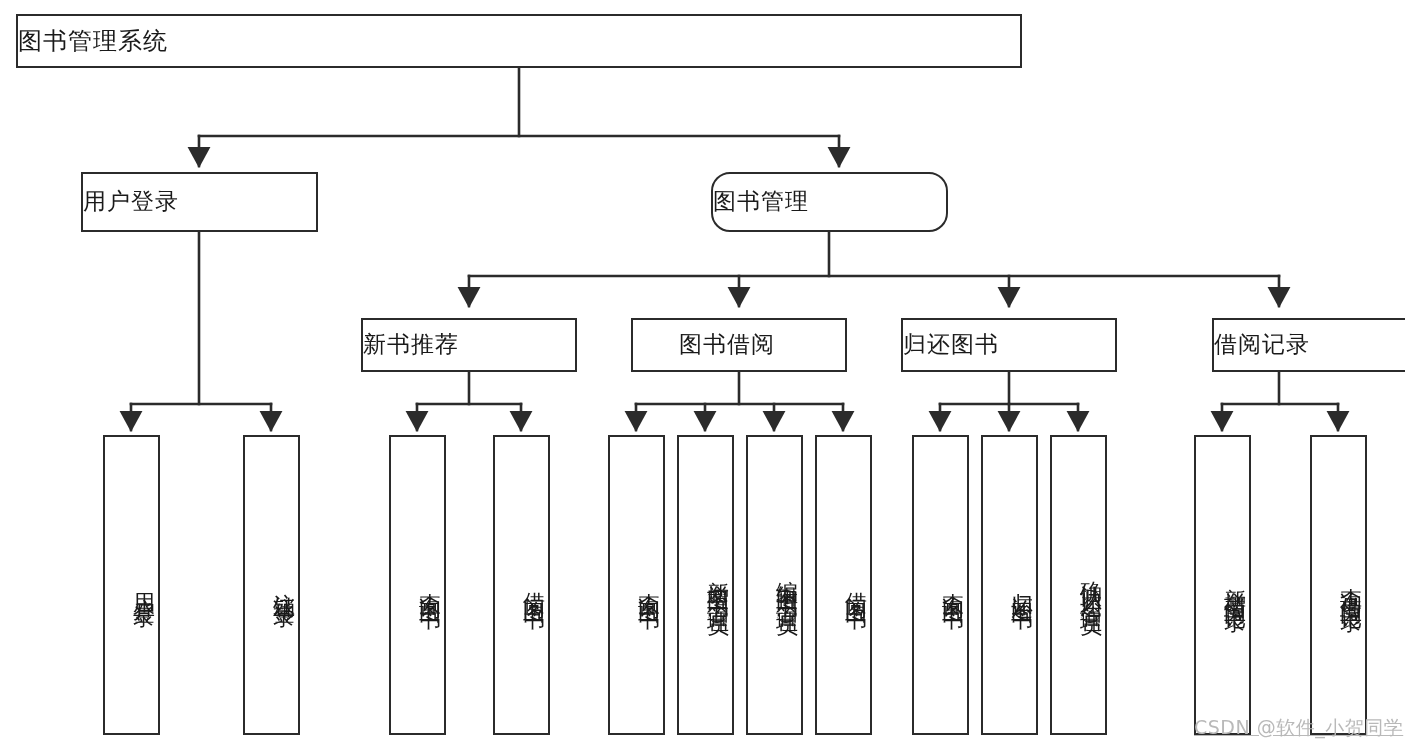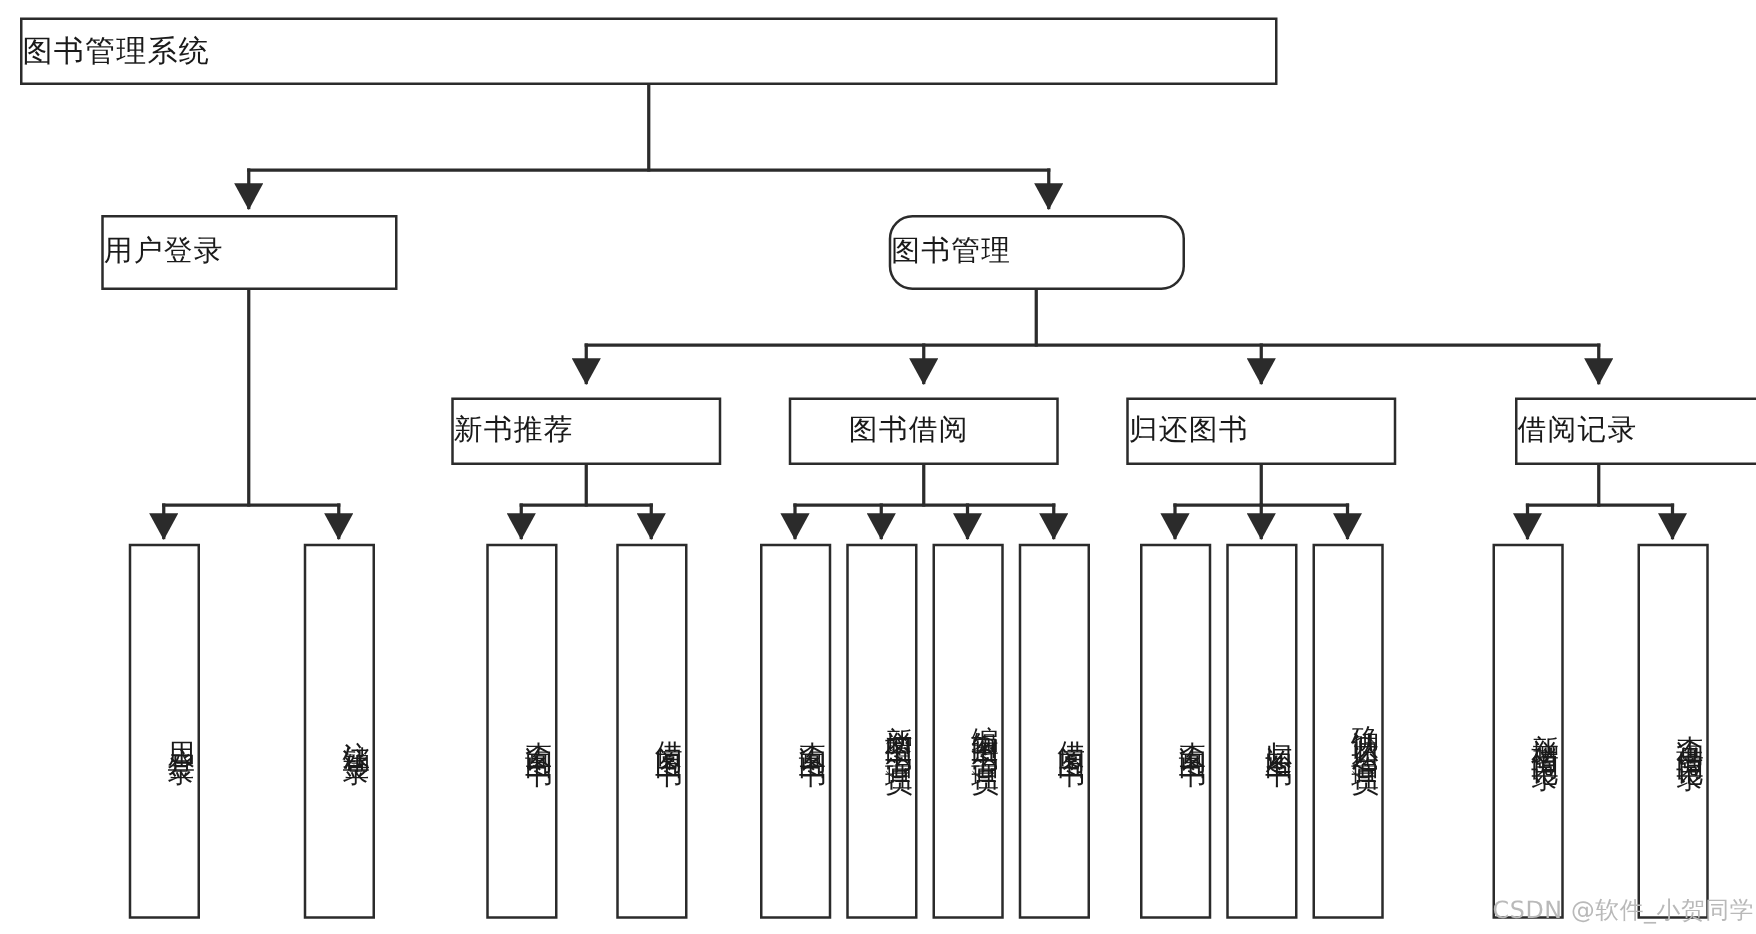--- a/index.html
+++ b/index.html
@@ -200,15 +200,15 @@
   </div>
 
   <div class="node vert" style="left:1194px; top:435px; width:57px; height:300px;">
     <span class="vlabel">新增借阅记录</span>
   </div>
 
   <div class="node vert" style="left:1310px; top:435px; width:57px; height:300px;">
     <span class="vlabel">查询借阅记录</span>
   </div>
 
-  <div class="watermark" style="left:1194px; top:715px;">CSDN @软件_小贺同学</div>
+  <div class="watermark" style="left:1194px; top:715px;text-decoration:underline;">CSDN @软件_小贺同学</div>
 
 </div>
 
 </body></html>

